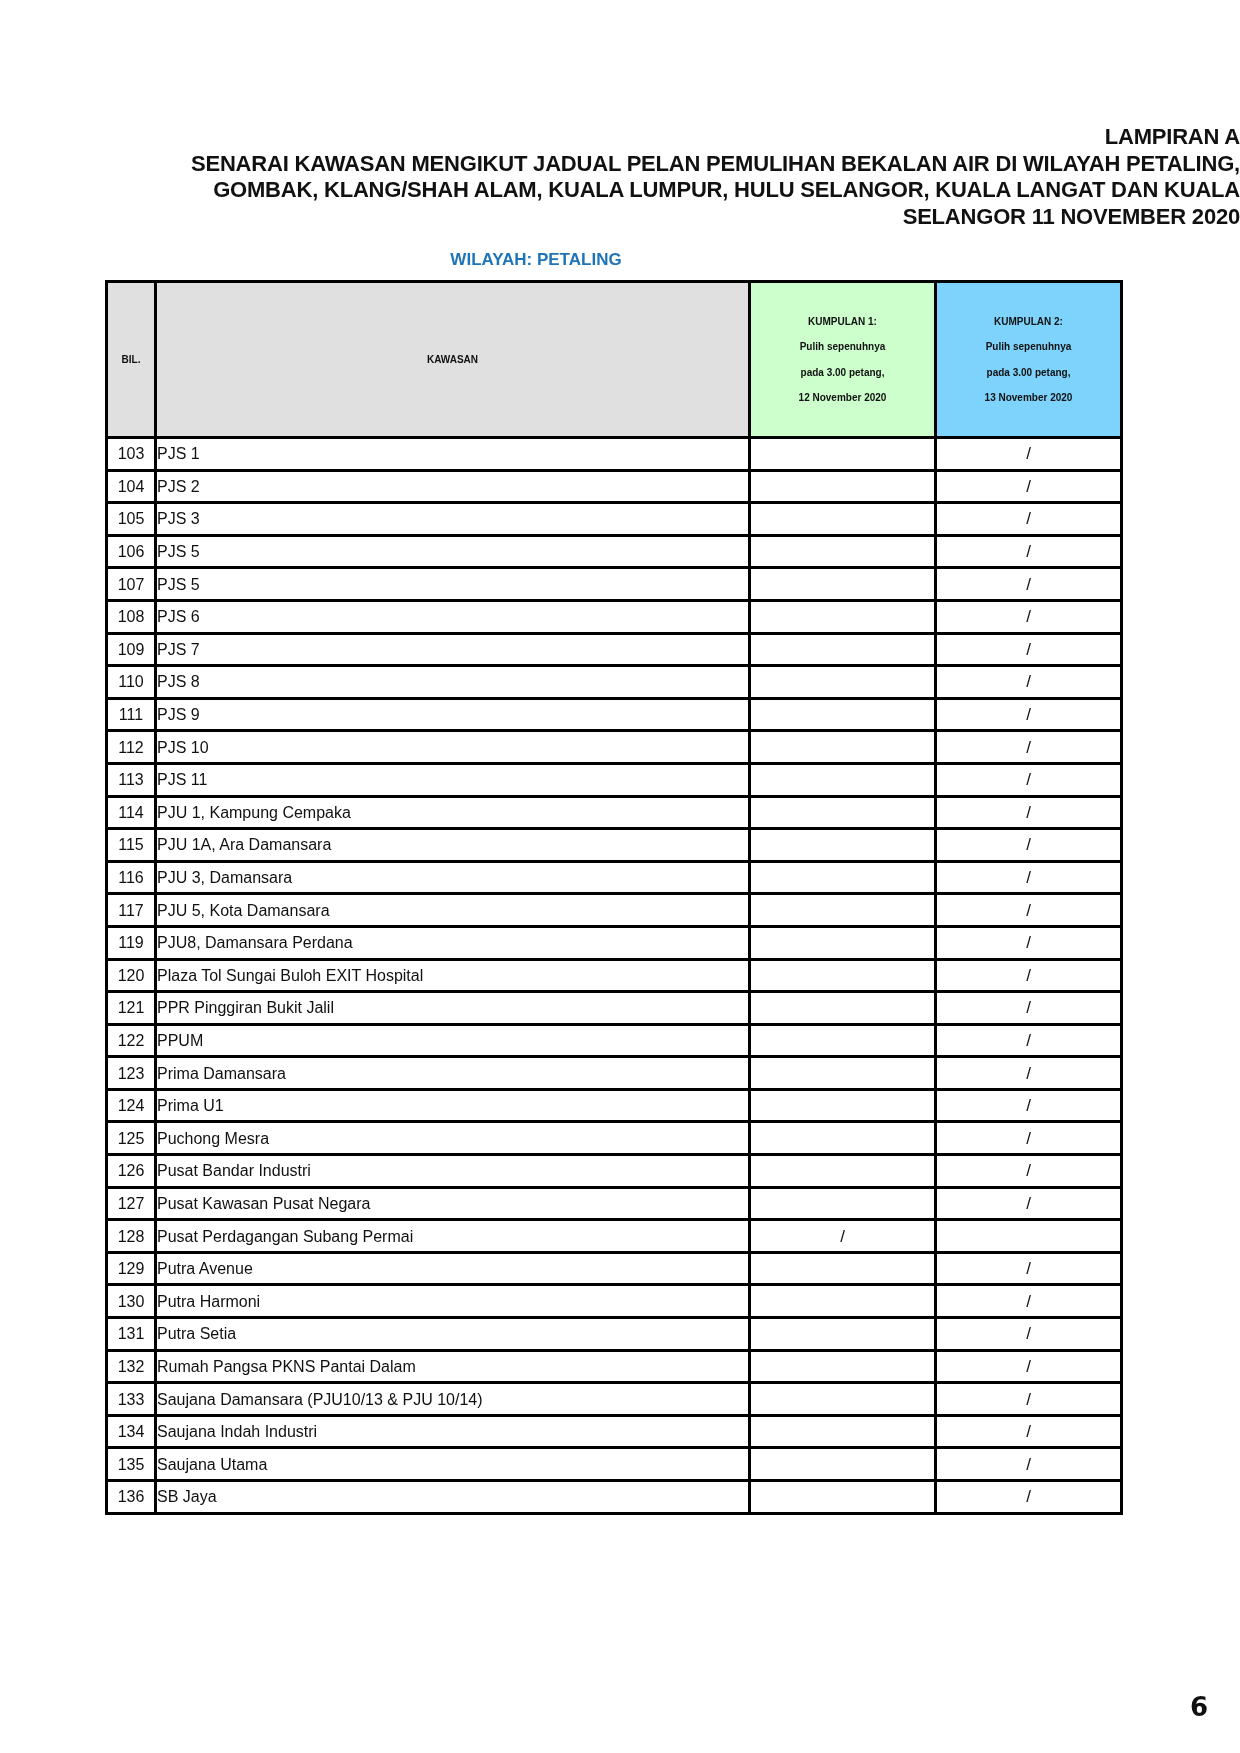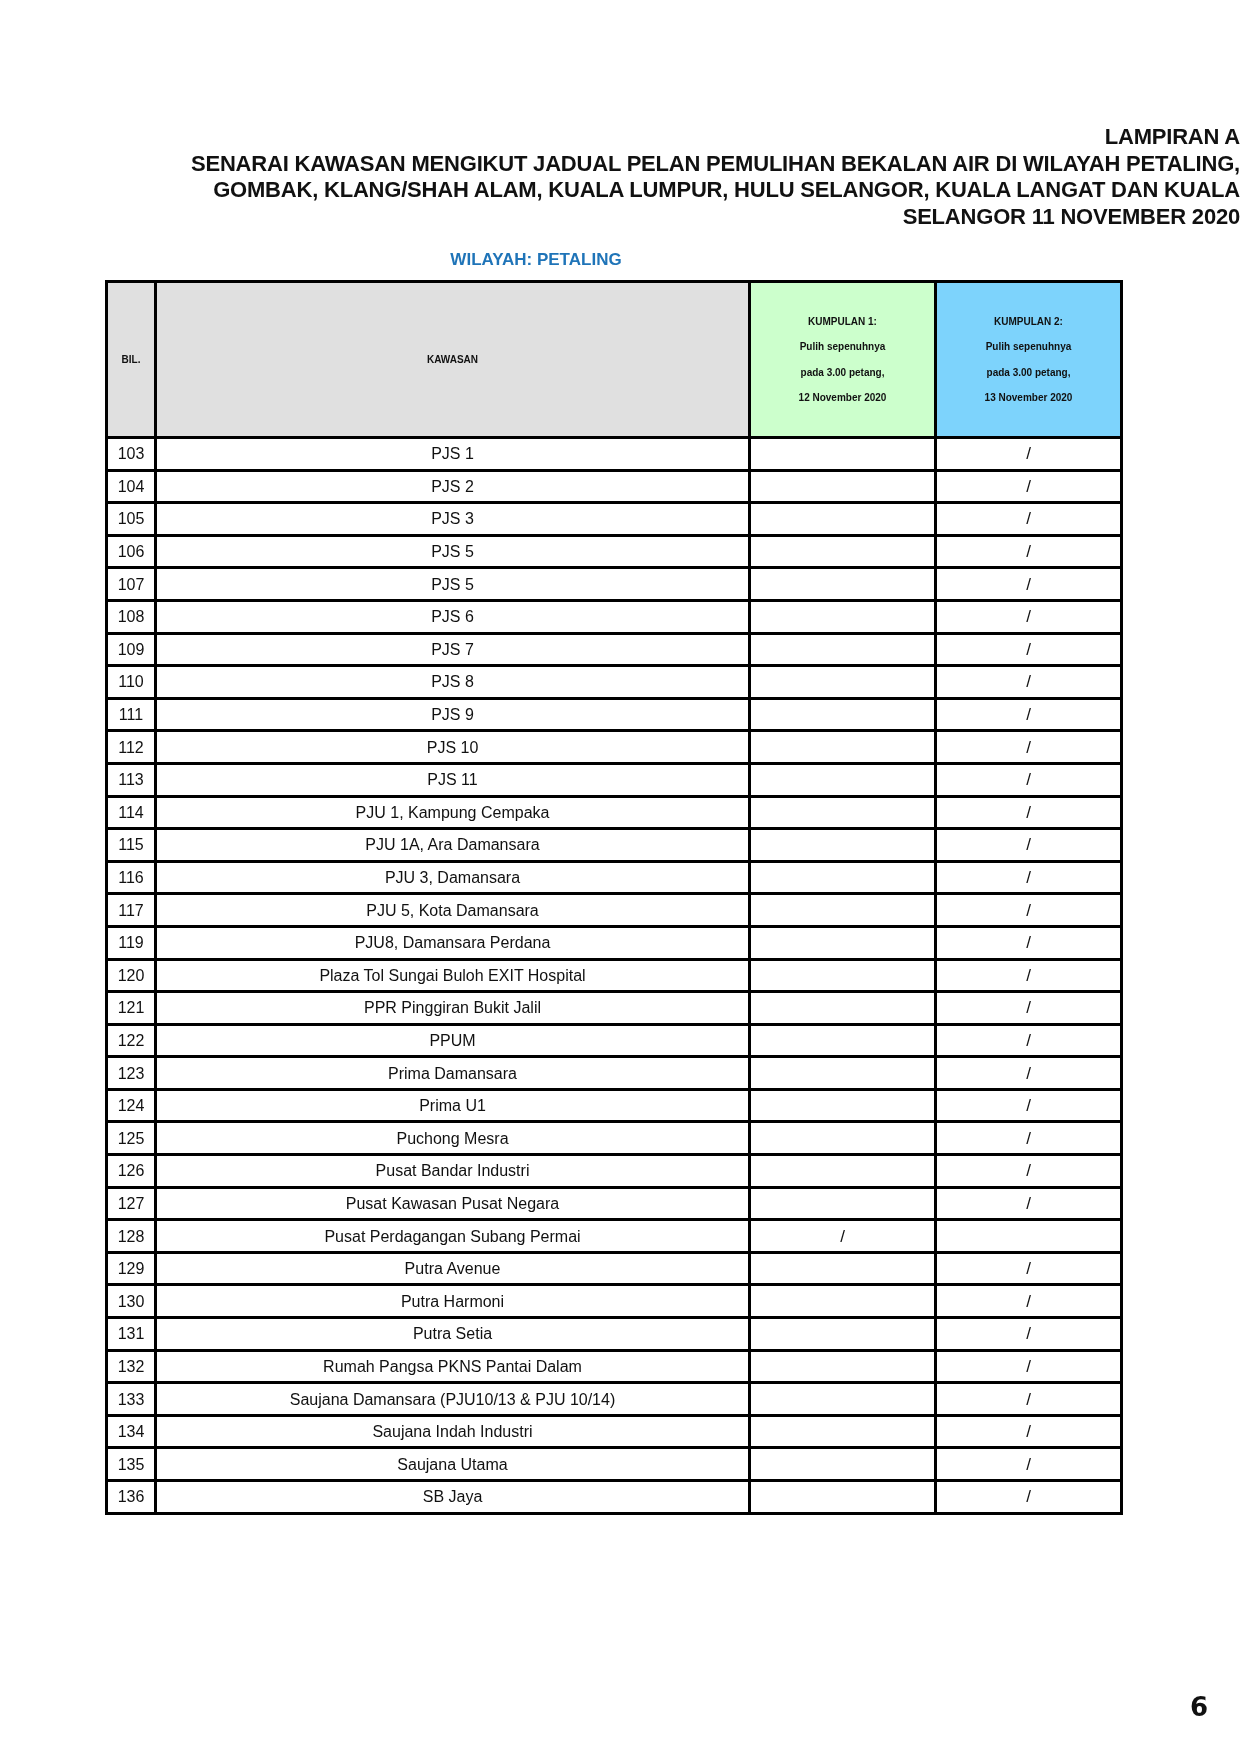--- a/index.html
+++ b/index.html
@@ -28,21 +28,21 @@
   table.sched thead th {
     height: 153px; font-weight: bold; font-size: 10px; text-align: center;
     line-height: 25.5px; white-space: normal;
   }
   th.h-bil { background: #e0e0e0; width: 46px; }
   th.h-kaw { background: #e0e0e0; }
   th.h-k1 { background: #ccffcc; width: 183px; }
   th.h-k2 { background: #7dd3fc; width: 183px; }
   table.sched tbody td { height: 29.6px; line-height: 29px; }
   td.c-bil { text-align: center; padding-right: 4px; }
-  td.c-kaw { text-align: center; padding-left: 3px; }
+  td.c-kaw { text-align: left; padding-left: 3px; }
   td.c-mark { text-align: center; font-size: 17px; }
   .page-num {
     position: absolute; left: 1190px; top: 1692px; font-weight: bold; font-size: 26px;
     font-family: "DejaVu Sans", sans-serif;
   }
 </style>
 </head>
 <body>
 
 <div class="title-block">

